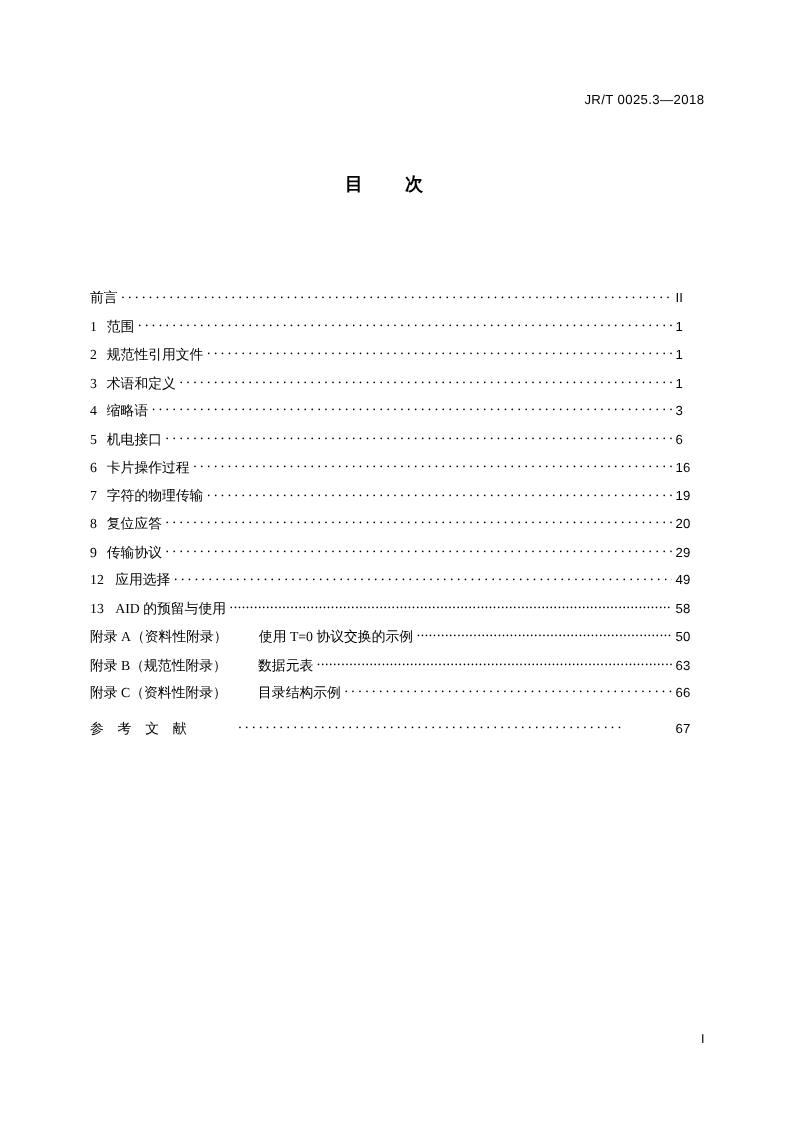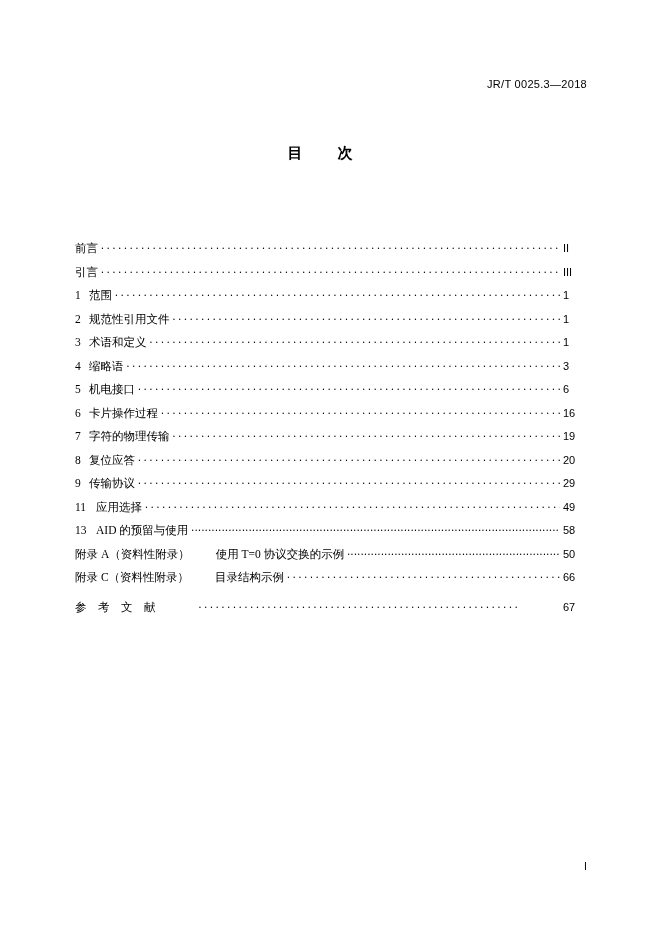--- a/index.html
+++ b/index.html
@@ -117,25 +117,20 @@
   <div class="toc-title">目　次</div>
 
   <div class="toc">
 
     <div class="toc-row">
       <span class="toc-label">前言</span>
       <span class="dots"></span>
       <span class="toc-page">II</span>
     </div>
 
-    <div class="toc-row">
-      <span class="toc-label">引言</span>
-      <span class="dots"></span>
-      <span class="toc-page">III</span>
-    </div>
 
     <div class="toc-row">
       <span class="toc-num w-narrow">1</span>
       <span class="toc-label">范围</span>
       <span class="dots"></span>
       <span class="toc-page">1</span>
     </div>
 
     <div class="toc-row">
       <span class="toc-num w-narrow">2</span>
@@ -189,40 +184,46 @@
     <div class="toc-row">
       <span class="toc-num w-narrow">9</span>
       <span class="toc-label">传输协议</span>
       <span class="dots"></span>
       <span class="toc-page">29</span>
     </div>
 
 
 
     <div class="toc-row">
-      <span class="toc-num w-wide">11</span>
+      <span class="toc-num w-wide">12</span>
       <span class="toc-label">应用选择</span>
       <span class="dots"></span>
       <span class="toc-page">49</span>
     </div>
 
     <div class="toc-row">
       <span class="toc-num w-wide">13</span>
       <span class="toc-label">AID 的预留与使用</span>
       <span class="dots tight"></span>
       <span class="toc-page">58</span>
     </div>
 
     <div class="toc-row">
       <span class="toc-label">附录 A（资料性附录）</span>
       <span class="toc-sub">使用 T=0 协议交换的示例</span>
       <span class="dots tight"></span>
       <span class="toc-page">50</span>
     </div>
 
+    <div class="toc-row">
+      <span class="toc-label">附录 B（规范性附录）</span>
+      <span class="toc-sub">数据元表</span>
+      <span class="dots tight"></span>
+      <span class="toc-page">63</span>
+    </div>
 
     <div class="toc-row">
       <span class="toc-label">附录 C（资料性附录）</span>
       <span class="toc-sub">目录结构示例</span>
       <span class="dots"></span>
       <span class="toc-page">66</span>
     </div>
 
     <div class="toc-row gap-top">
       <span class="toc-label">参　考　文　献</span>

